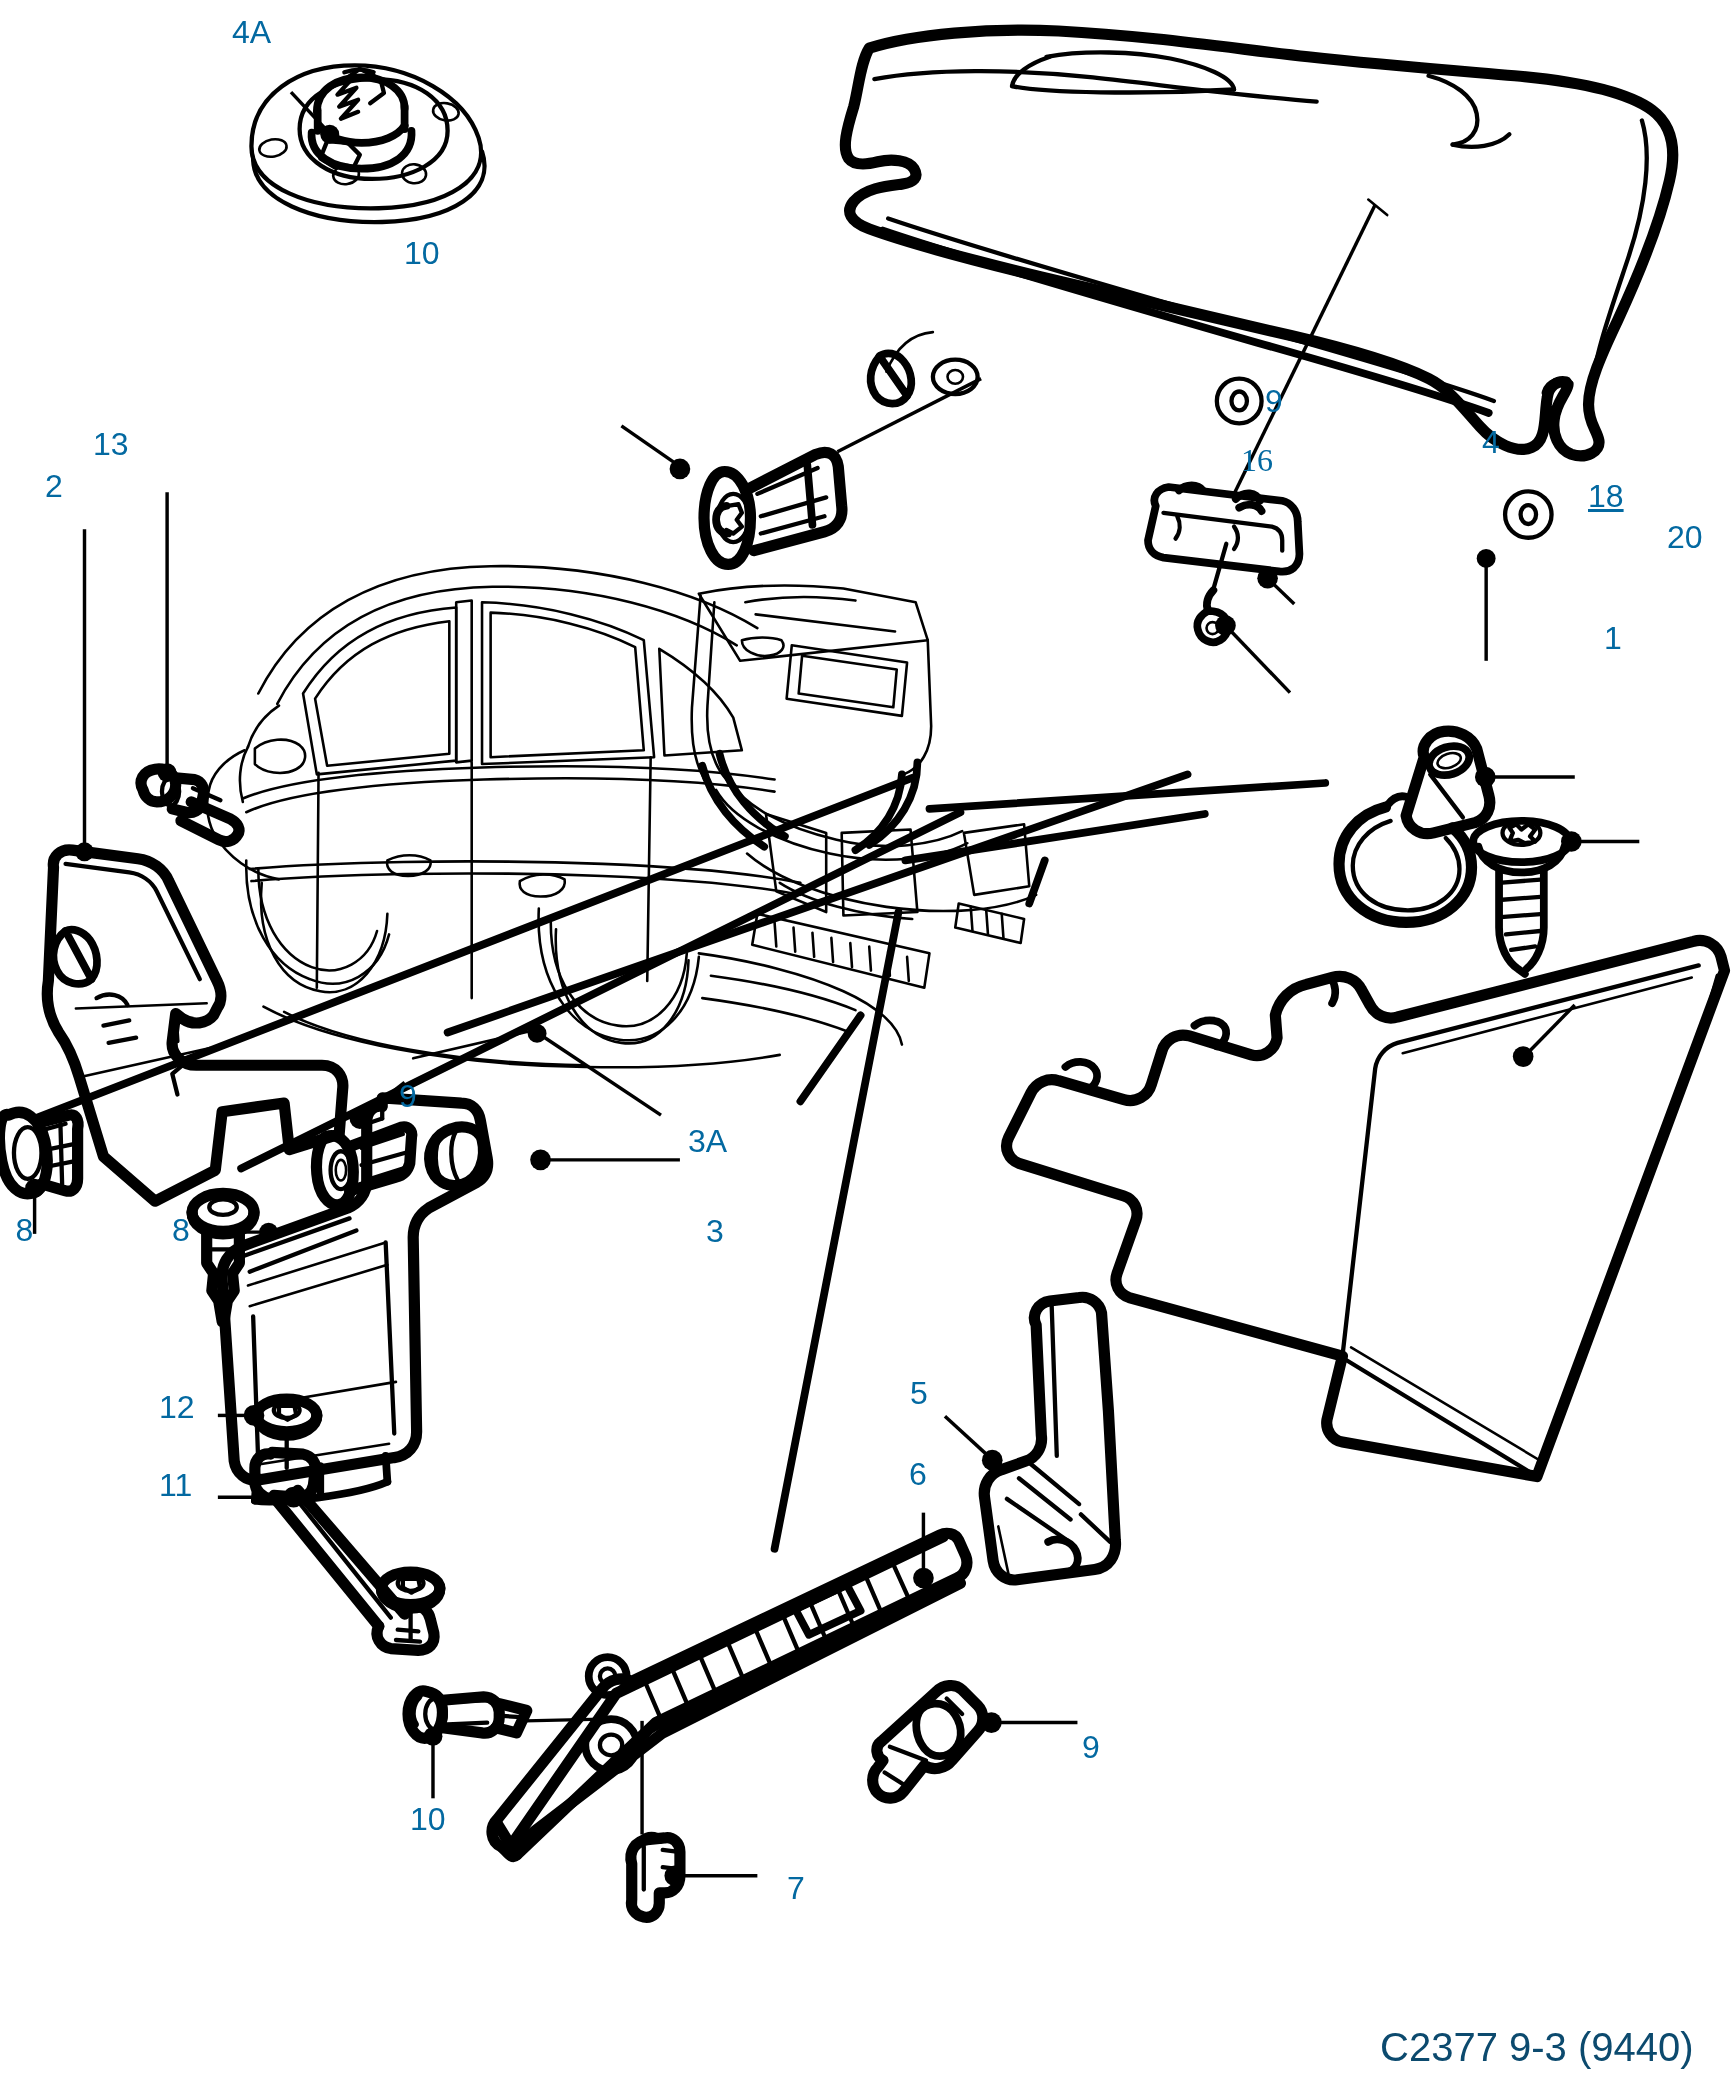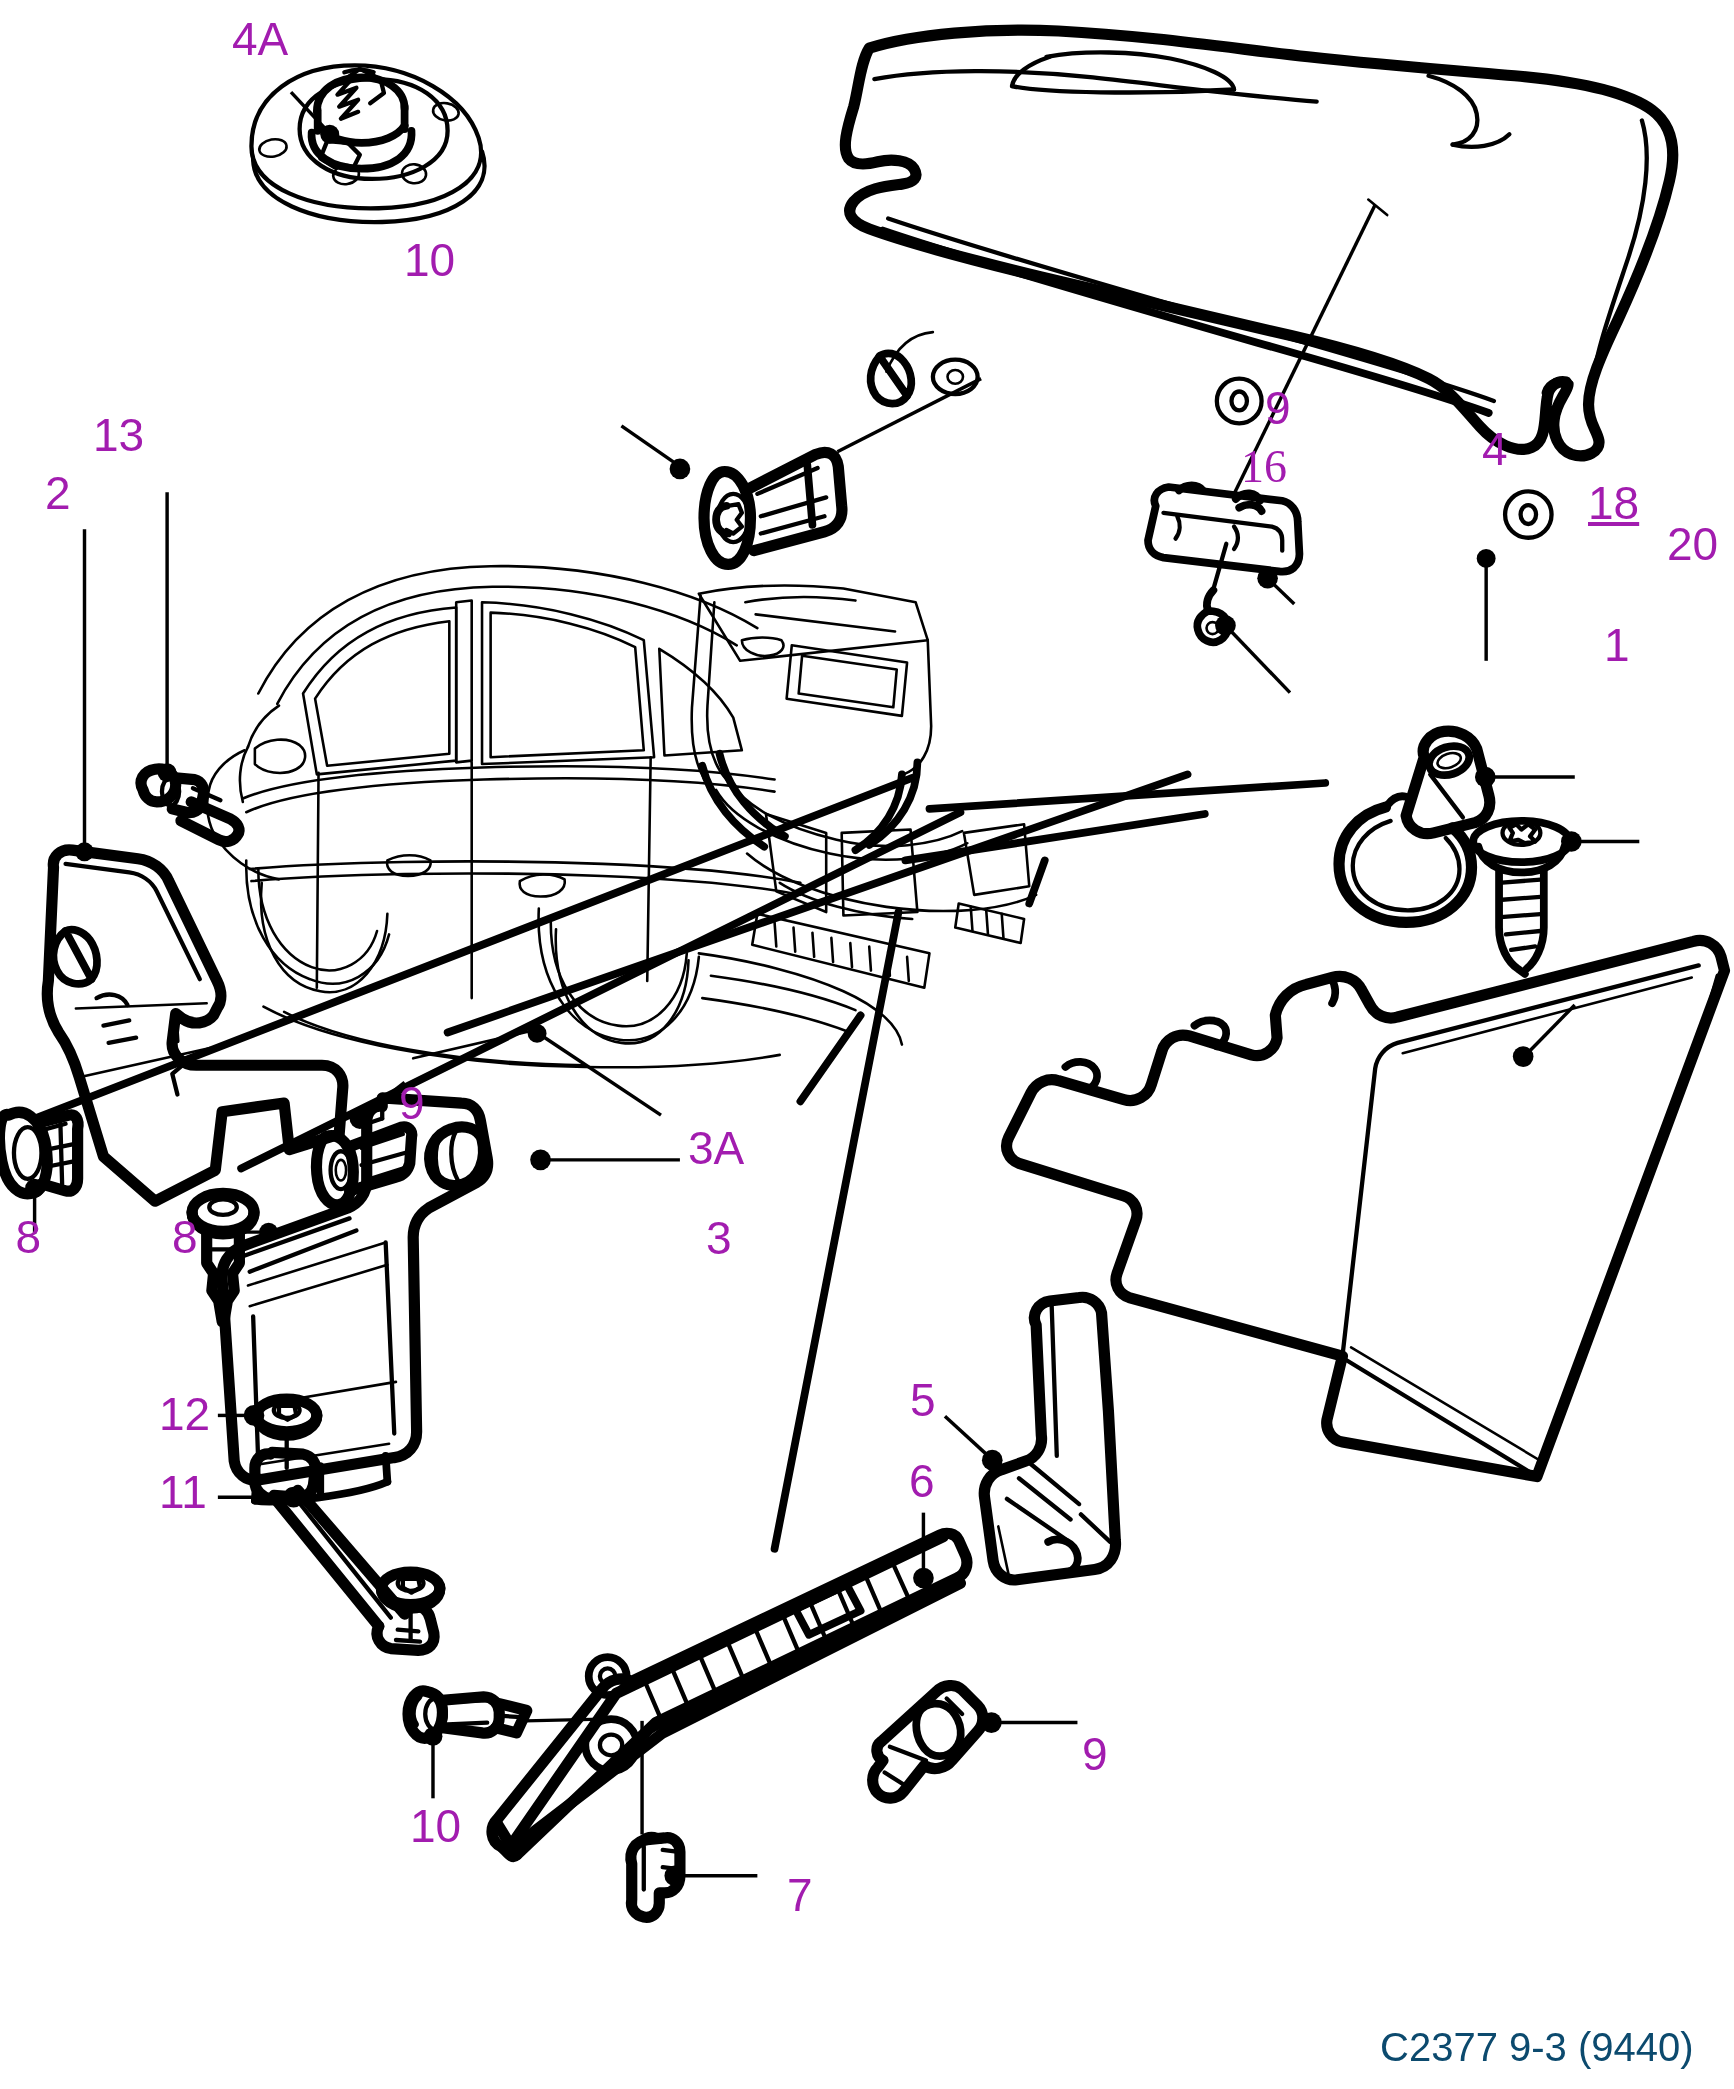--- a/index.html
+++ b/index.html
@@ -20,23 +20,23 @@
   #diagram-svg {
     position: absolute;
     left: 0;
     top: 0;
     width: 1735px;
     height: 2090px;
   }
   .callout-label {
     position: absolute;
     font-family: "Liberation Sans", sans-serif;
-    font-size: 46px;
+    font-size: 32px;
     font-weight: 400;
-    color: #a21caf;
+    color: #0369a1;
     line-height: 1;
     white-space: nowrap;
     user-select: none;
   }
   .caption-text {
     position: absolute;
     font-family: "Liberation Sans", sans-serif;
     font-size: 40px;
     color: #0c4a6e;
     white-space: nowrap;
@@ -797,21 +797,21 @@
       <line class="leader" x1="1161" y1="2002" x2="1252" y2="2002"></line>
     </g>
 
   </svg>
 
   <div class="callout-label" style="left:232px; top:15.5px;">4A</div>
   <div class="callout-label" style="left:404px; top:237px;">10</div>
   <div class="callout-label" style="left:1265px; top:385px;">9</div>
   <div class="callout-label" style="left:1241px; top:444px;font-family:Liberation Serif, serif;">16</div>
   <div class="callout-label" style="left:1482px; top:426px;">4</div>
-  <div class="callout-label" style="left:93px; top:412px;">13</div>
+  <div class="callout-label" style="left:93px; top:428px;">13</div>
   <div class="callout-label" style="left:45px; top:470px;">2</div>
   <div class="callout-label" style="left:1588px; top:480px;text-decoration:underline;">18</div>
   <div class="callout-label" style="left:1667px; top:521px;">20</div>
   <div class="callout-label" style="left:1604px; top:622px;">1</div>
   <div class="callout-label" style="left:399px; top:1080px;">9</div>
   <div class="callout-label" style="left:688px; top:1125px;">3A</div>
   <div class="callout-label" style="left:15.5px; top:1214px;">8</div>
   <div class="callout-label" style="left:172px; top:1214px;">8</div>
   <div class="callout-label" style="left:706px; top:1215px;">3</div>
   <div class="callout-label" style="left:159px; top:1391px;">12</div>

